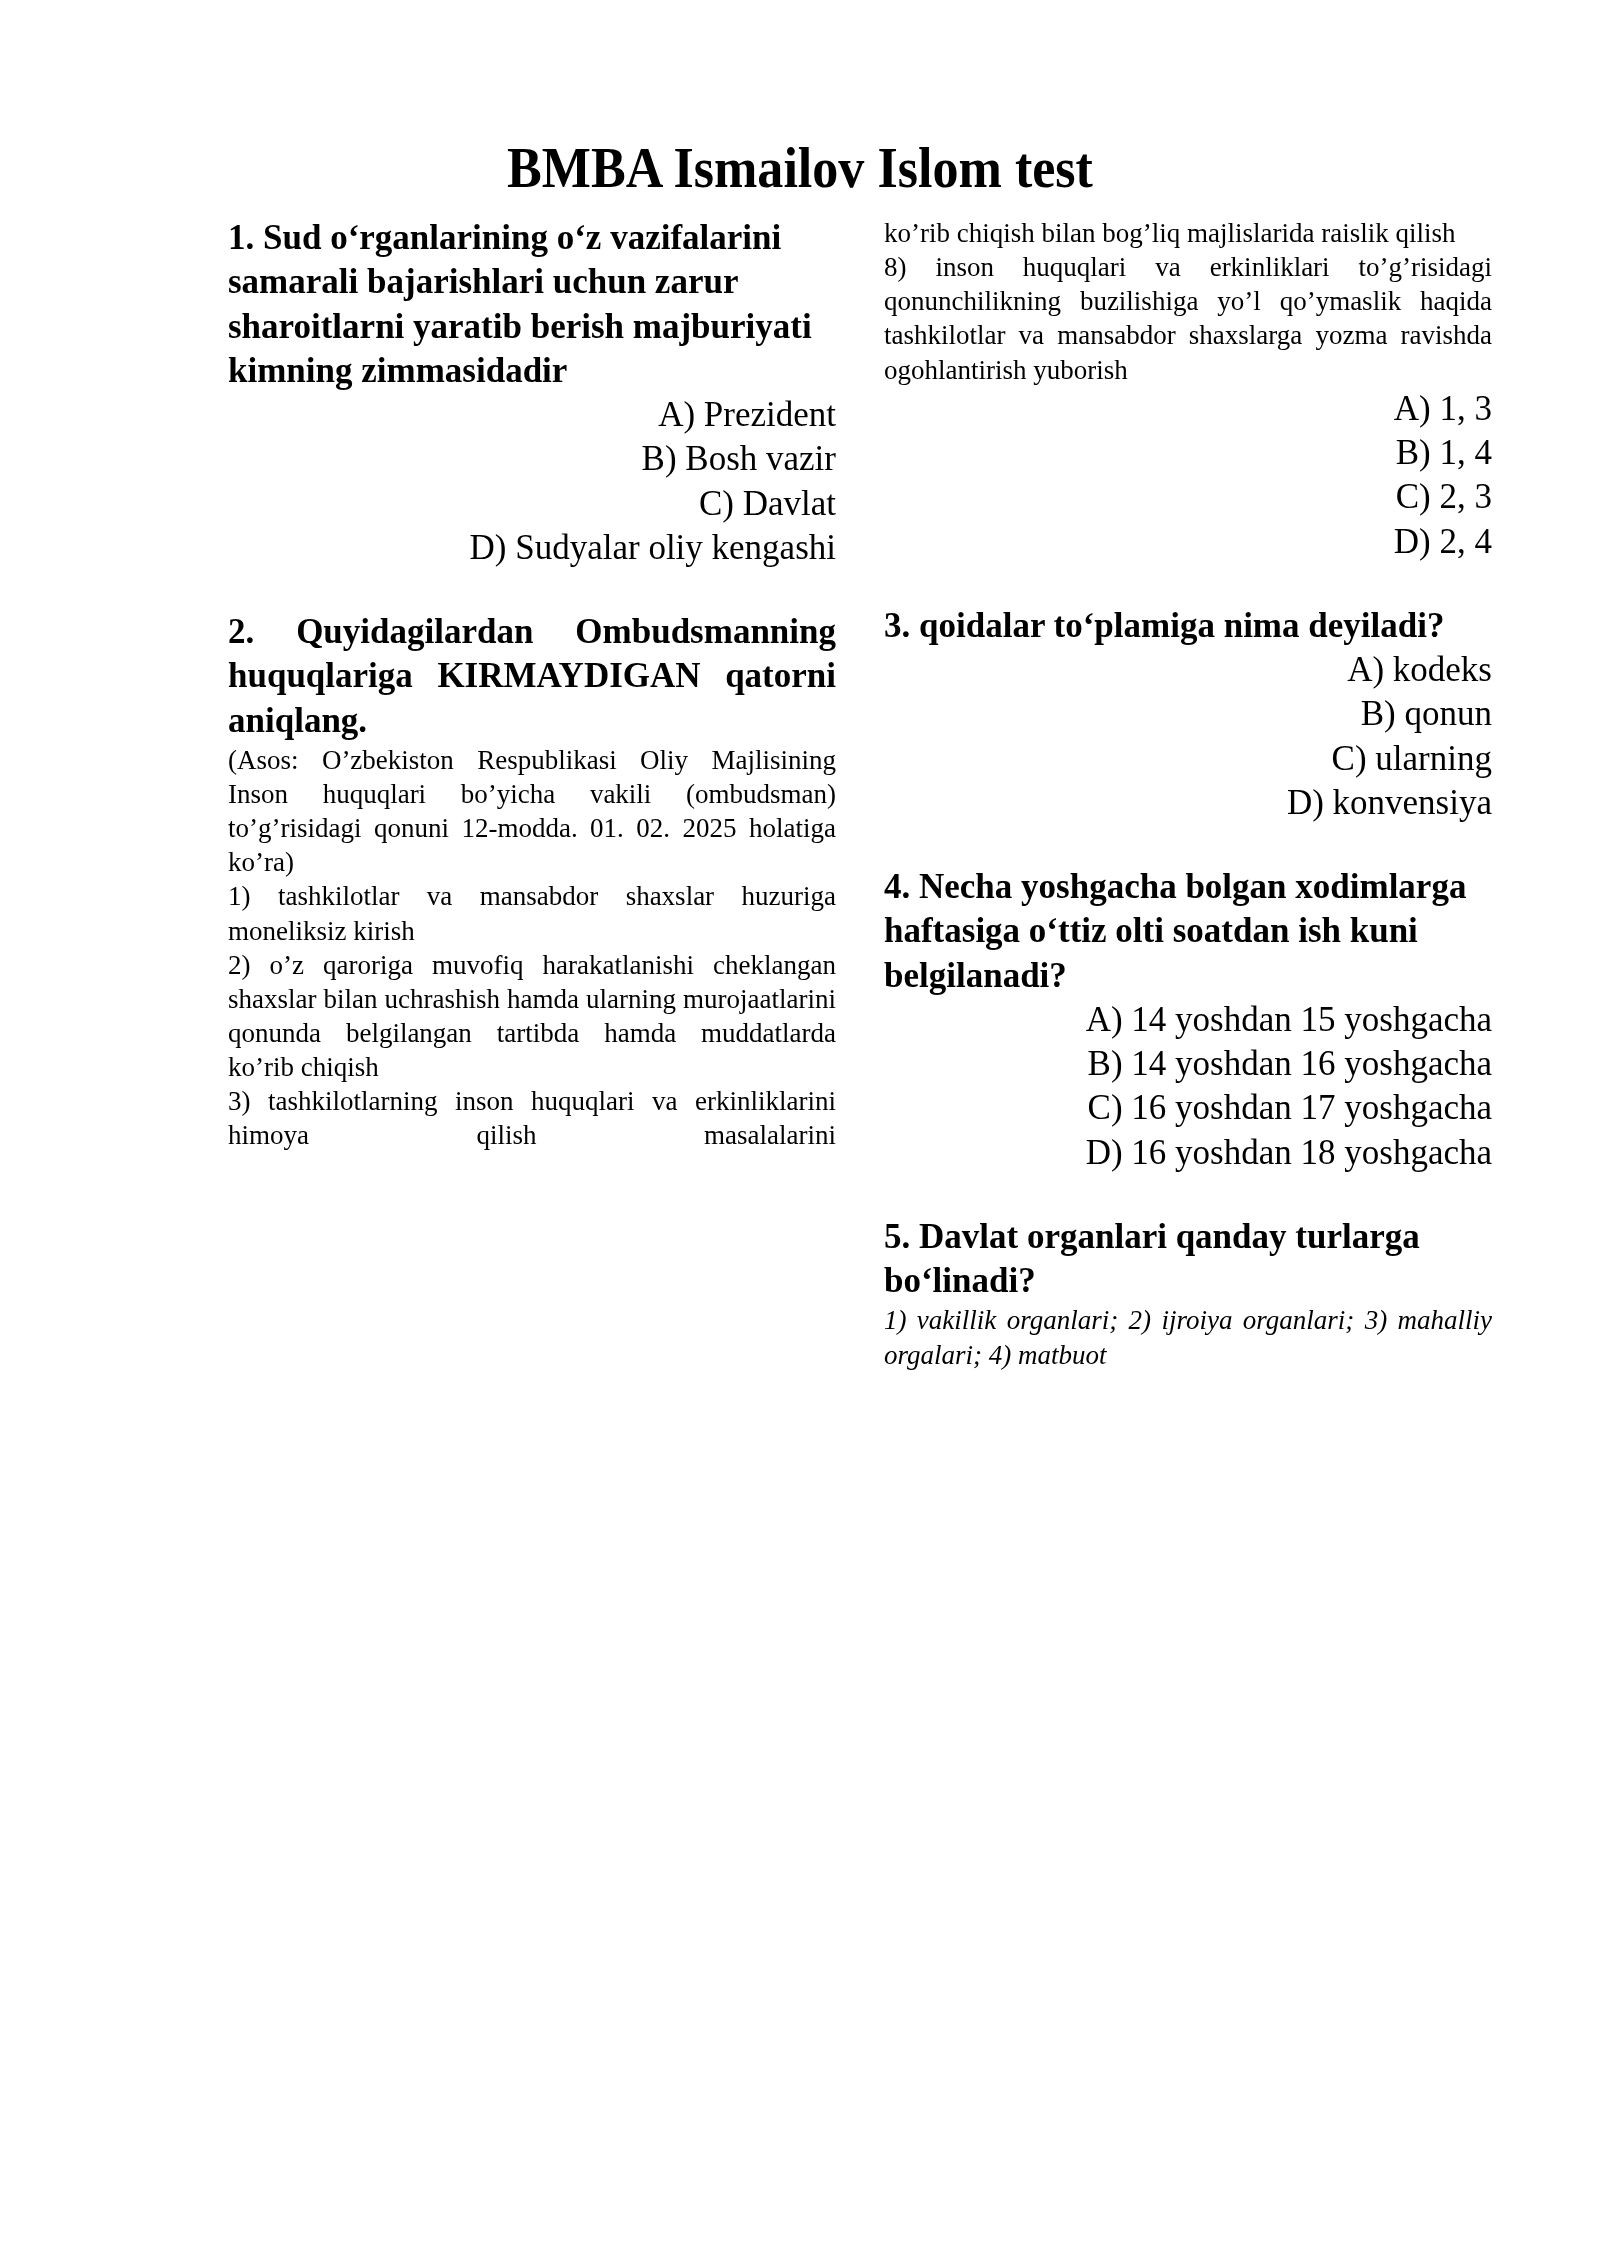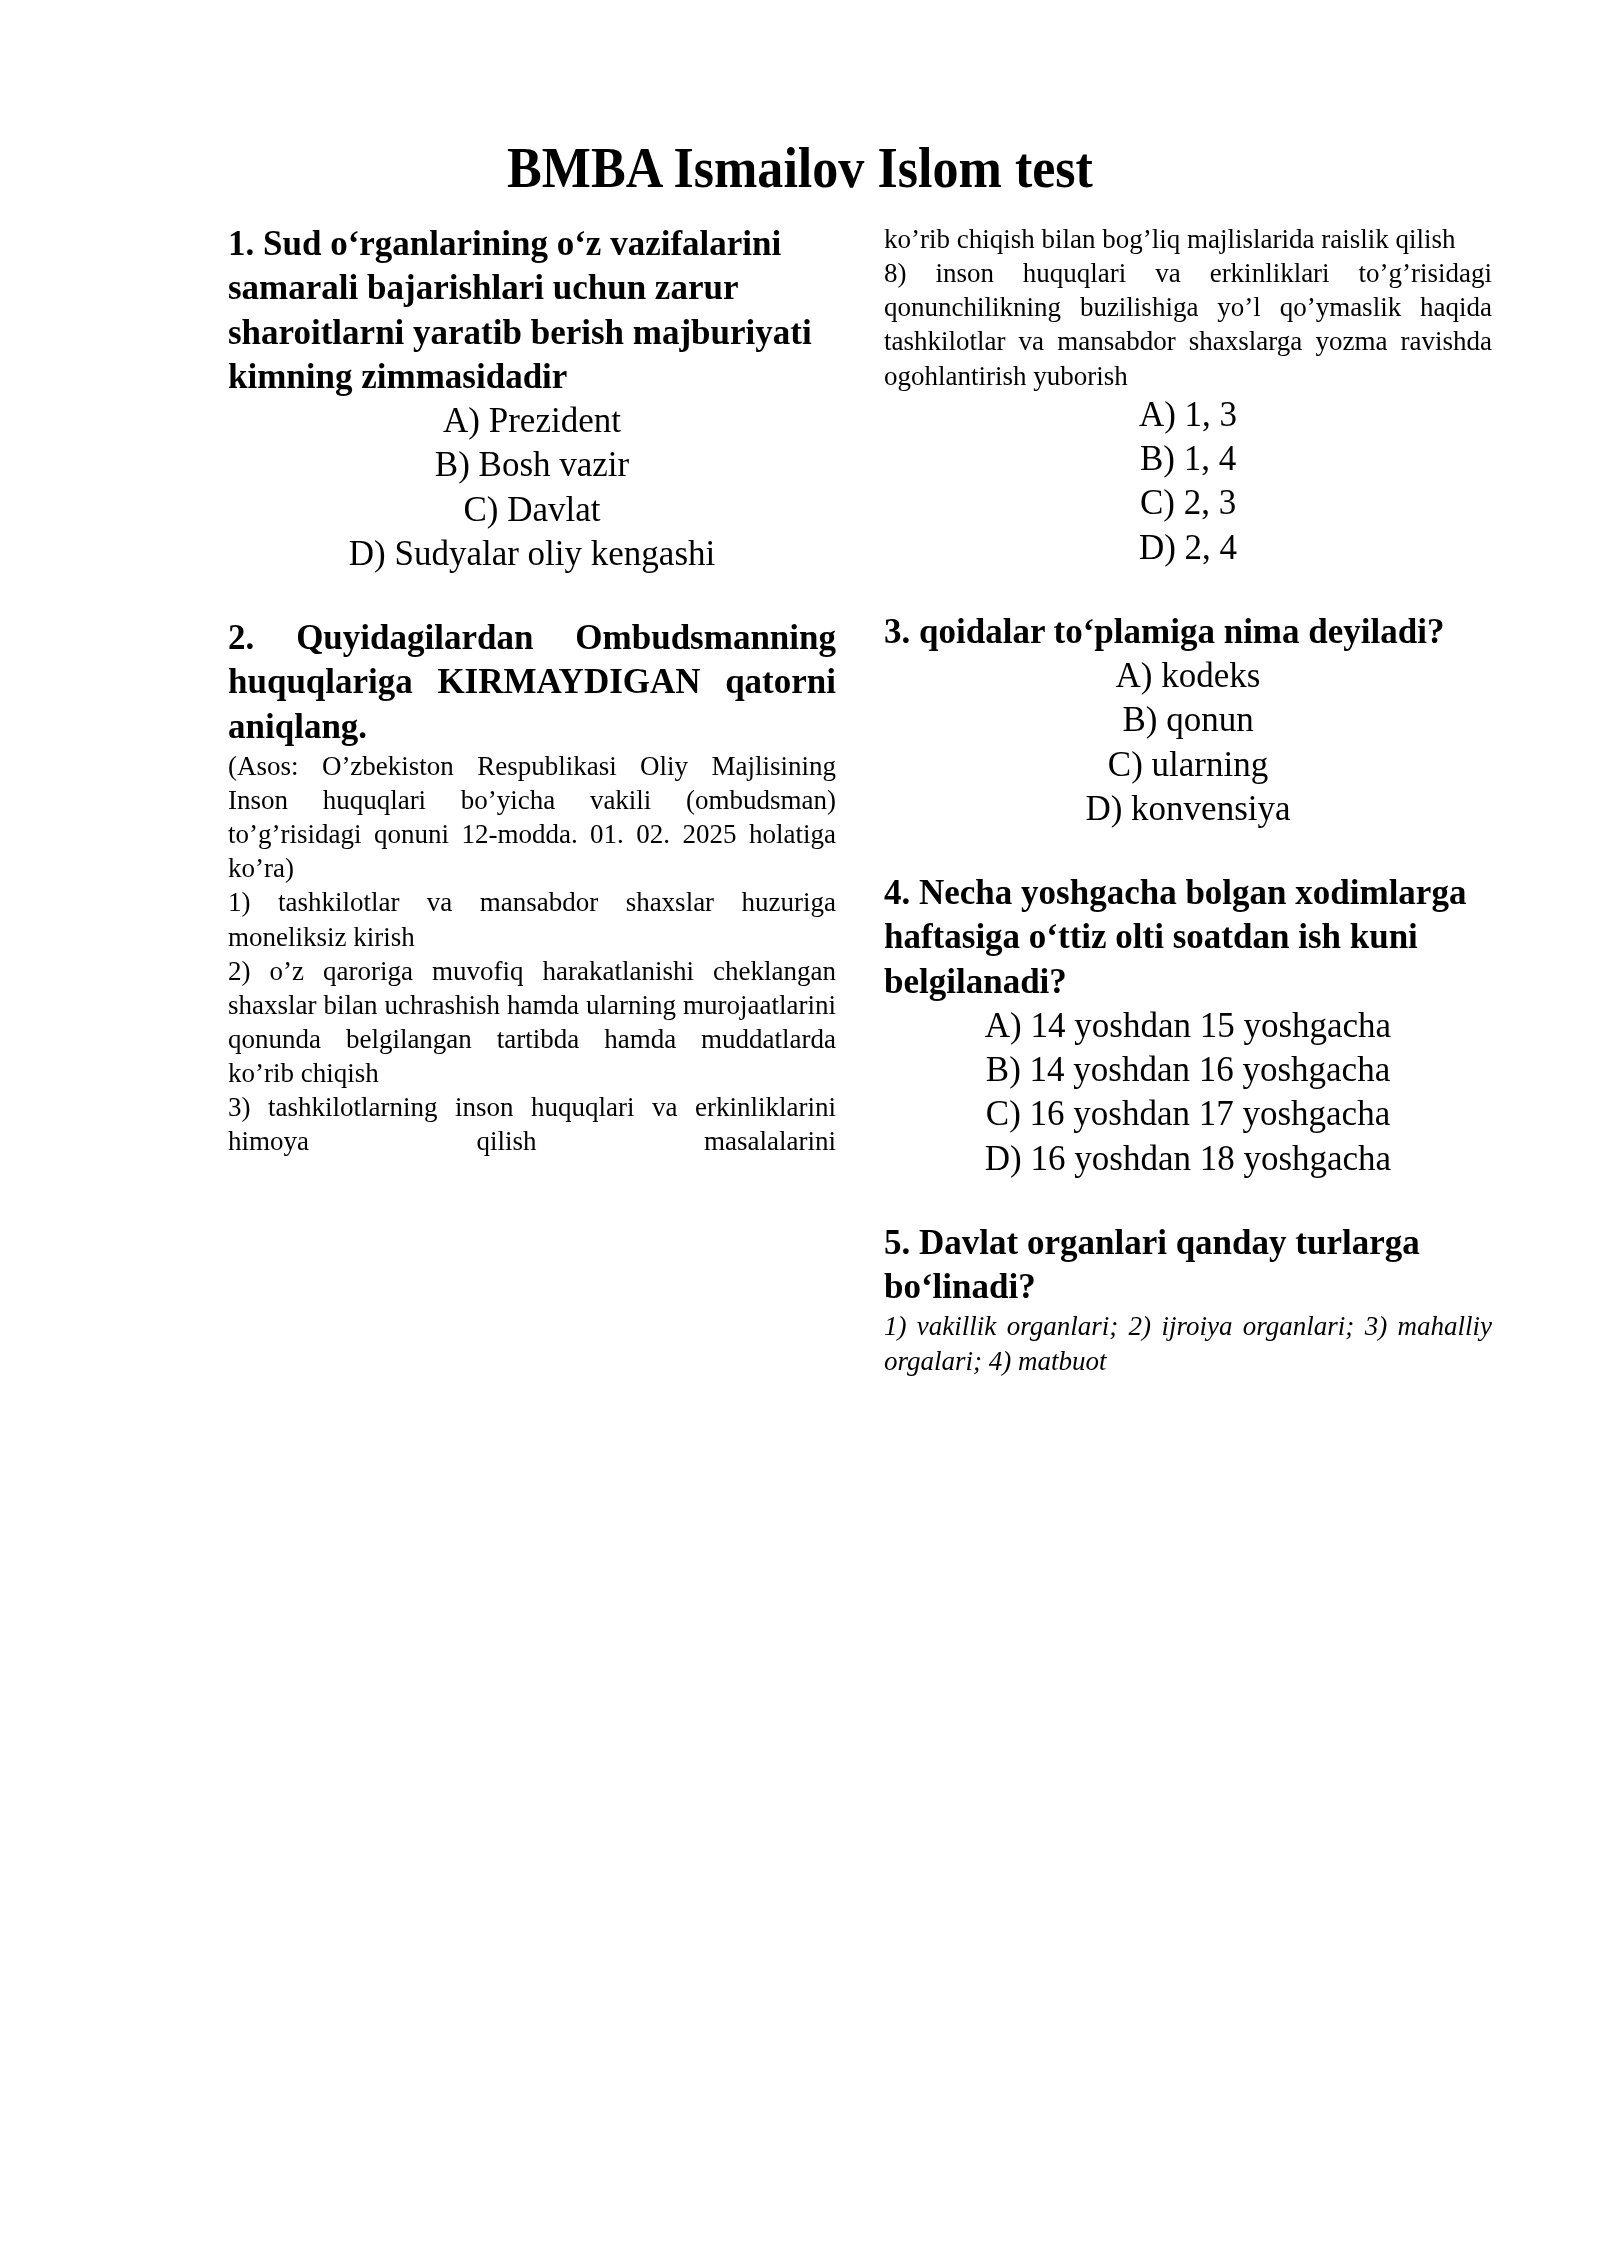--- a/index.html
+++ b/index.html
@@ -31,21 +31,21 @@
     padding-top: 140px;
     line-height: 1.0;
     font-family: "Liberation Serif", "DejaVu Serif", serif;
     transform: scaleX(0.93);
     transform-origin: center;
   }
   .columns {
     display: flex;
     flex-direction: row;
     gap: 48px;
-    margin-top: 26px;
+    margin-top: 20px;
     padding-left: 228px;
     padding-right: 222px;
     box-sizing: border-box;
     align-items: flex-start;
   }
   .col {
     width: 608px;
     flex: 0 0 608px;
   }
   .q-block {
@@ -61,21 +61,21 @@
     hyphens: none;
   }
   .q-stem.left-align {
     text-align: left;
   }
   .opt {
     font-size: 35px;
     font-weight: 400;
     line-height: 1.265;
     margin: 0;
-    text-align: center;
+    text-align: right;
     white-space: nowrap;
   }
   .para {
     font-size: 27px;
     font-weight: 400;
     line-height: 1.265;
     margin: 0;
     text-align: justify;
     text-justify: inter-word;
     hyphens: none;

